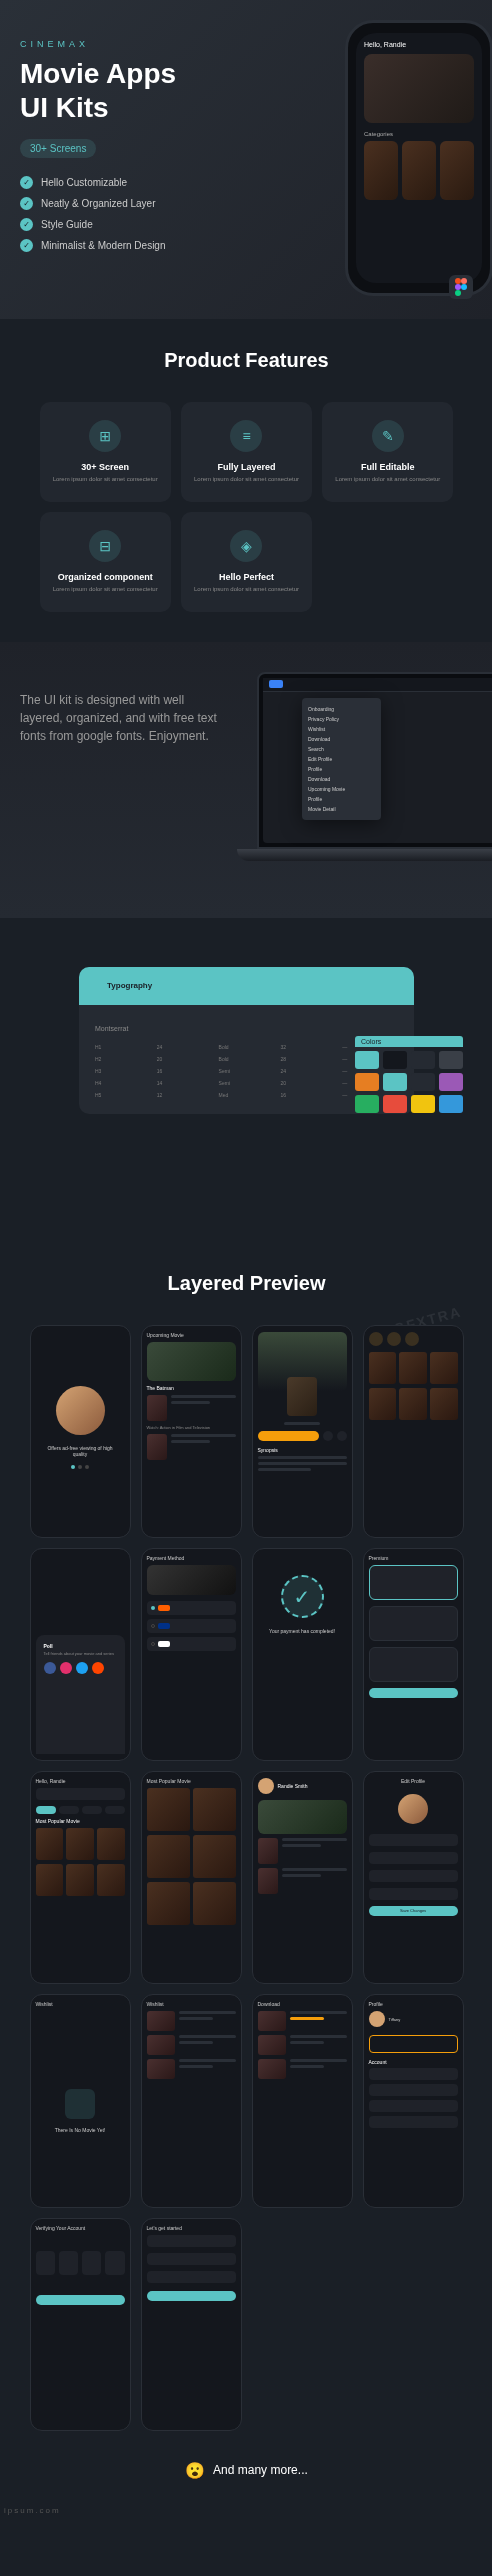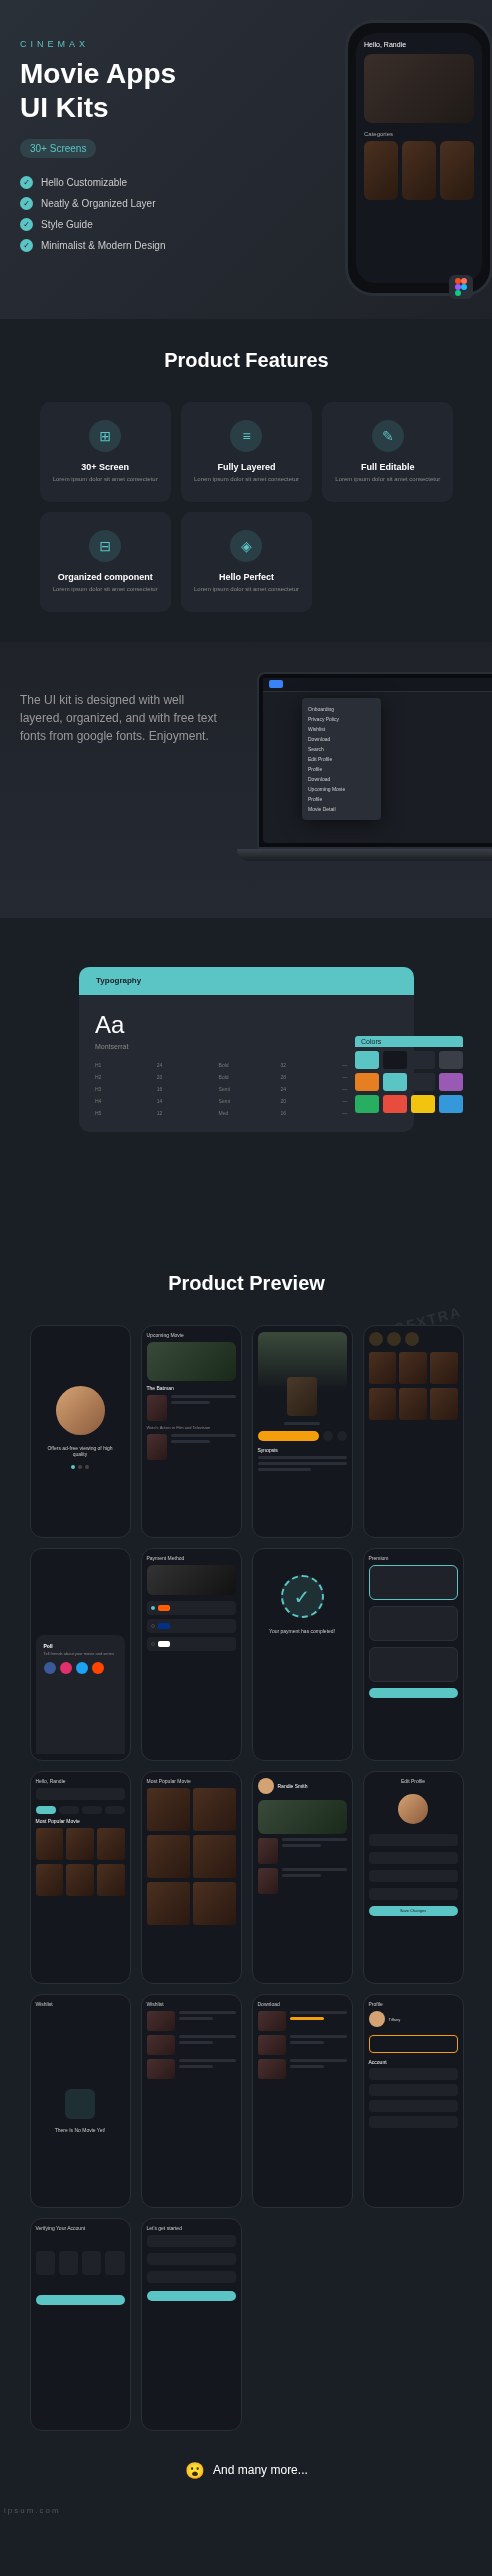--- a/index.html
+++ b/index.html
@@ -33,21 +33,21 @@
 .layer-title .accent{color:#5bc4c4}
 .layer-desc{font-size:12px;color:#999;max-width:197px;line-height:1.5}
 .laptop{position:absolute;right:-79px;top:30px;width:315px;height:197px}
 .laptop-screen{width:100%;height:177px;background:#0a0c10;border-radius:8px 8px 0 0;border:2px solid #2a2f37;padding:4px;overflow:hidden}
 .laptop-inner{background:#1a1d23;height:100%;border-radius:4px;position:relative}
 .laptop-menu{position:absolute;left:39px;top:20px;background:#2a2f37;border-radius:4px;padding:6px;width:79px;box-shadow:0 4px 20px rgba(0,0,0,0.5)}
 .laptop-menu-item{font-size:5px;color:#ccc;padding:2px 0}
 .laptop-base{height:12px;background:linear-gradient(180deg,#3a3f47,#1a1d23);border-radius:0 0 12px 12px;margin:0 -20px}
 .style-section{padding:49px 20px;background:#1a1f26}
 .style-card{background:#252a32;border-radius:10px;max-width:335px;margin:0 auto;overflow:hidden}
-.style-header{background:#5bc4c4;height:28px;display:flex;align-items:center;padding:0 17px;font-size:8px;color:#1a1f26;font-weight:600}
+.style-header{background:#5bc4c4;height:38px;display:flex;align-items:center;padding:0 28px;font-size:8px;color:#1a1f26;font-weight:600}
 .style-body{padding:16px}
 .style-aa{font-size:24px;font-weight:300}
 .style-font{font-size:7px;color:#888;margin-top:4px;margin-bottom:12px}
 .style-table{display:grid;grid-template-columns:repeat(5,1fr);gap:6px;font-size:5px;color:#777}
 .style-swatches{position:absolute;right:30px;top:118px;width:108px}
 .swatch-row{display:flex;gap:4px;margin-bottom:4px}
 .swatch{width:24px;height:18px;border-radius:3px}
 .preview-section{background:#1a1f26;padding:39px 20px;position:relative}
 .preview-grid{display:grid;grid-template-columns:repeat(4,1fr);gap:10px;max-width:434px;margin:0 auto}
 .preview-phone{aspect-ratio:9/19;background:#14171d;border-radius:12px;padding:6px 5px;overflow:hidden;position:relative;border:1px solid #2a2f37}
@@ -190,21 +190,20 @@
       </div>
     </div>
     <div class="laptop-base"></div>
   </div>
 </div>
 
 <div class="section style-section" style="position:relative;overflow:hidden;min-height:315px">
   <div class="style-card">
     <div class="style-header">Typography</div>
     <div class="style-body">
-      <div class="style-aa">Aa</div>
       <div class="style-font">Montserrat</div>
       <div class="style-table">
         <div>H1</div>
           <div>24</div>
           <div>Bold</div>
           <div>32</div>
           <div>—</div>
         <div>H2</div>
           <div>20</div>
           <div>Bold</div>
@@ -247,21 +246,21 @@
           <div class="swatch" style="background: rgb(39, 174, 96);"></div>
           <div class="swatch" style="background: rgb(231, 76, 60);"></div>
           <div class="swatch" style="background: rgb(241, 196, 15);"></div>
           <div class="swatch" style="background: rgb(52, 152, 219);"></div>
         </div>
       </div>
   </div>
 </div>
 
 <div class="section preview-section">
-  <h2 class="h2">Product Preview</h2>
+  <h2 class="h2">Layered Preview</h2>
 
   <div class="pp-gfxtra" style="top:79px;right:30px">GFXTRA</div>
   <div class="pp-gfxtra" style="top:473px;right:39px">GFXTRA</div>
   <div class="pp-gfxtra" style="top:867px;right:30px">GFXTRA</div>
   <div class="pp-gfxtra" style="bottom:118px;left:30px">GFXTRA</div>
 
   <div class="preview-grid">
 
     <div class="preview-phone">
       <div class="pp-onboard">

